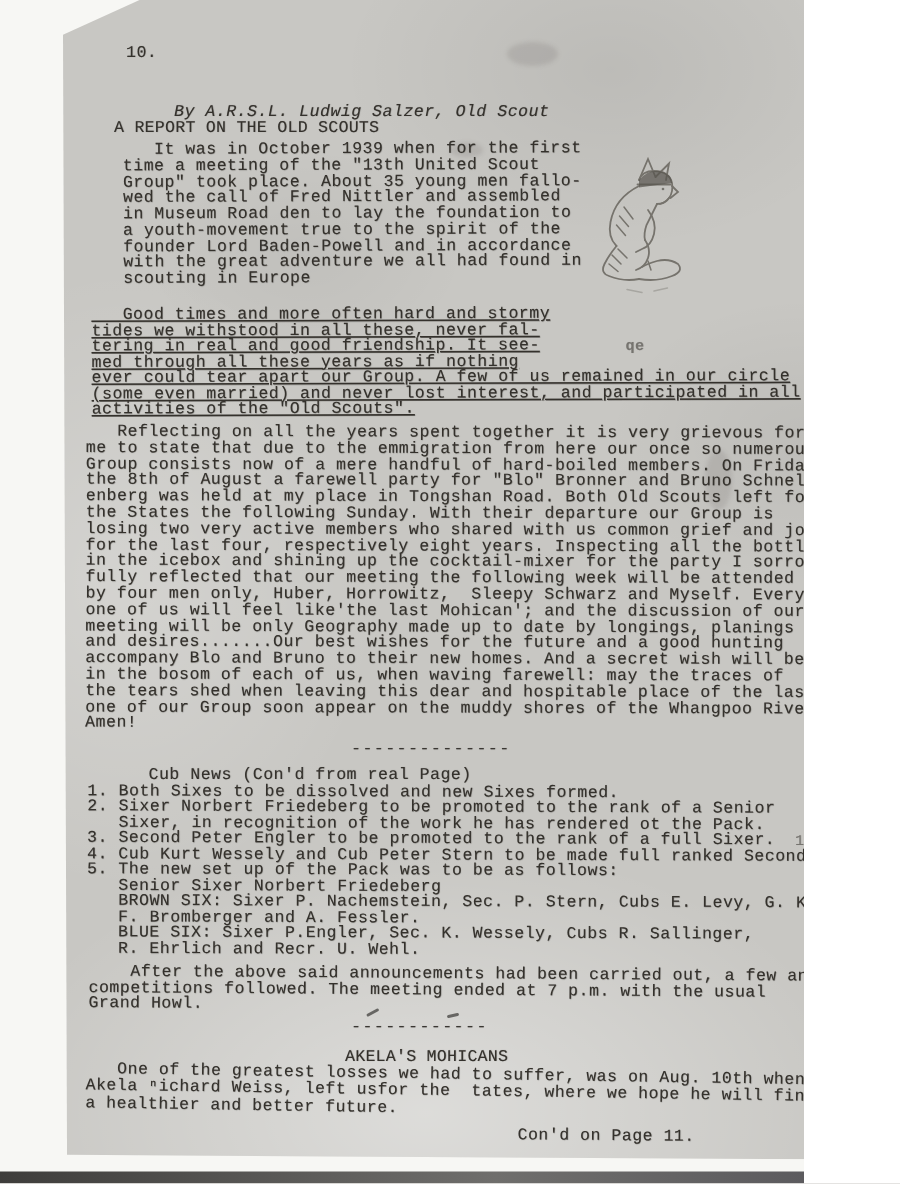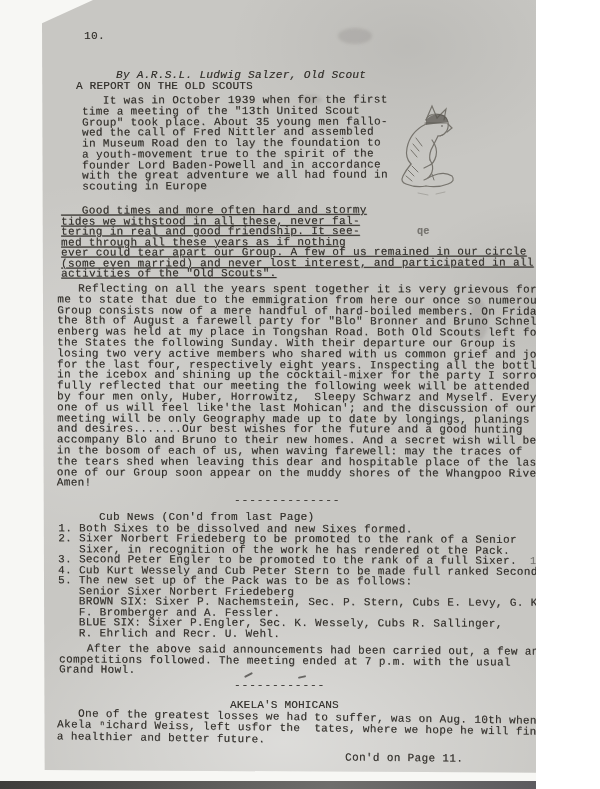--- a/index.html
+++ b/index.html
@@ -98,21 +98,21 @@
 meeting will be only Geography made up to date by longings, planings
 and desires.......Our best wishes for the future and a good hunting
 accompany Blo and Bruno to their new homes. And a secret wish will be
 in the bosom of each of us, when waving farewell: may the traces of
 the tears shed when leaving this dear and hospitable place of the last
 one of our Group soon appear on the muddy shores of the Whangpoo River.
 Amen!</pre>
 
   <pre class="typed sep" style="left:234px;top:494px;">--------------</pre>
 
-  <pre class="typed" style="left:99px;top:511px;">Cub News (Con'd from last Page)</pre>
+  <pre class="typed" style="left:99px;top:511px;">Cub News (Con'd from real Page)</pre>
   <pre class="typed" style="left:58px;top:524px;line-height:10.45px;transform:rotate(0.2deg);">1. Both Sixes to be dissolved and new Sixes formed.
 2. Sixer Norbert Friedeberg to be promoted to the rank of a Senior
    Sixer, in recognition of the work he has rendered ot the Pack.
 3. Second Peter Engler to be promoted to the rank of a full Sixer.
 4. Cub Kurt Wessely and Cub Peter Stern to be made full ranked Seconds.
 5. The new set up of the Pack was to be as follows:
    Senior Sixer Norbert Friedeberg
    BROWN SIX: Sixer P. Nachemstein, Sec. P. Stern, Cubs E. Levy, G. Koh
    F. Bromberger and A. Fessler.
    BLUE SIX: Sixer P.Engler, Sec. K. Wessely, Cubs R. Sallinger,

